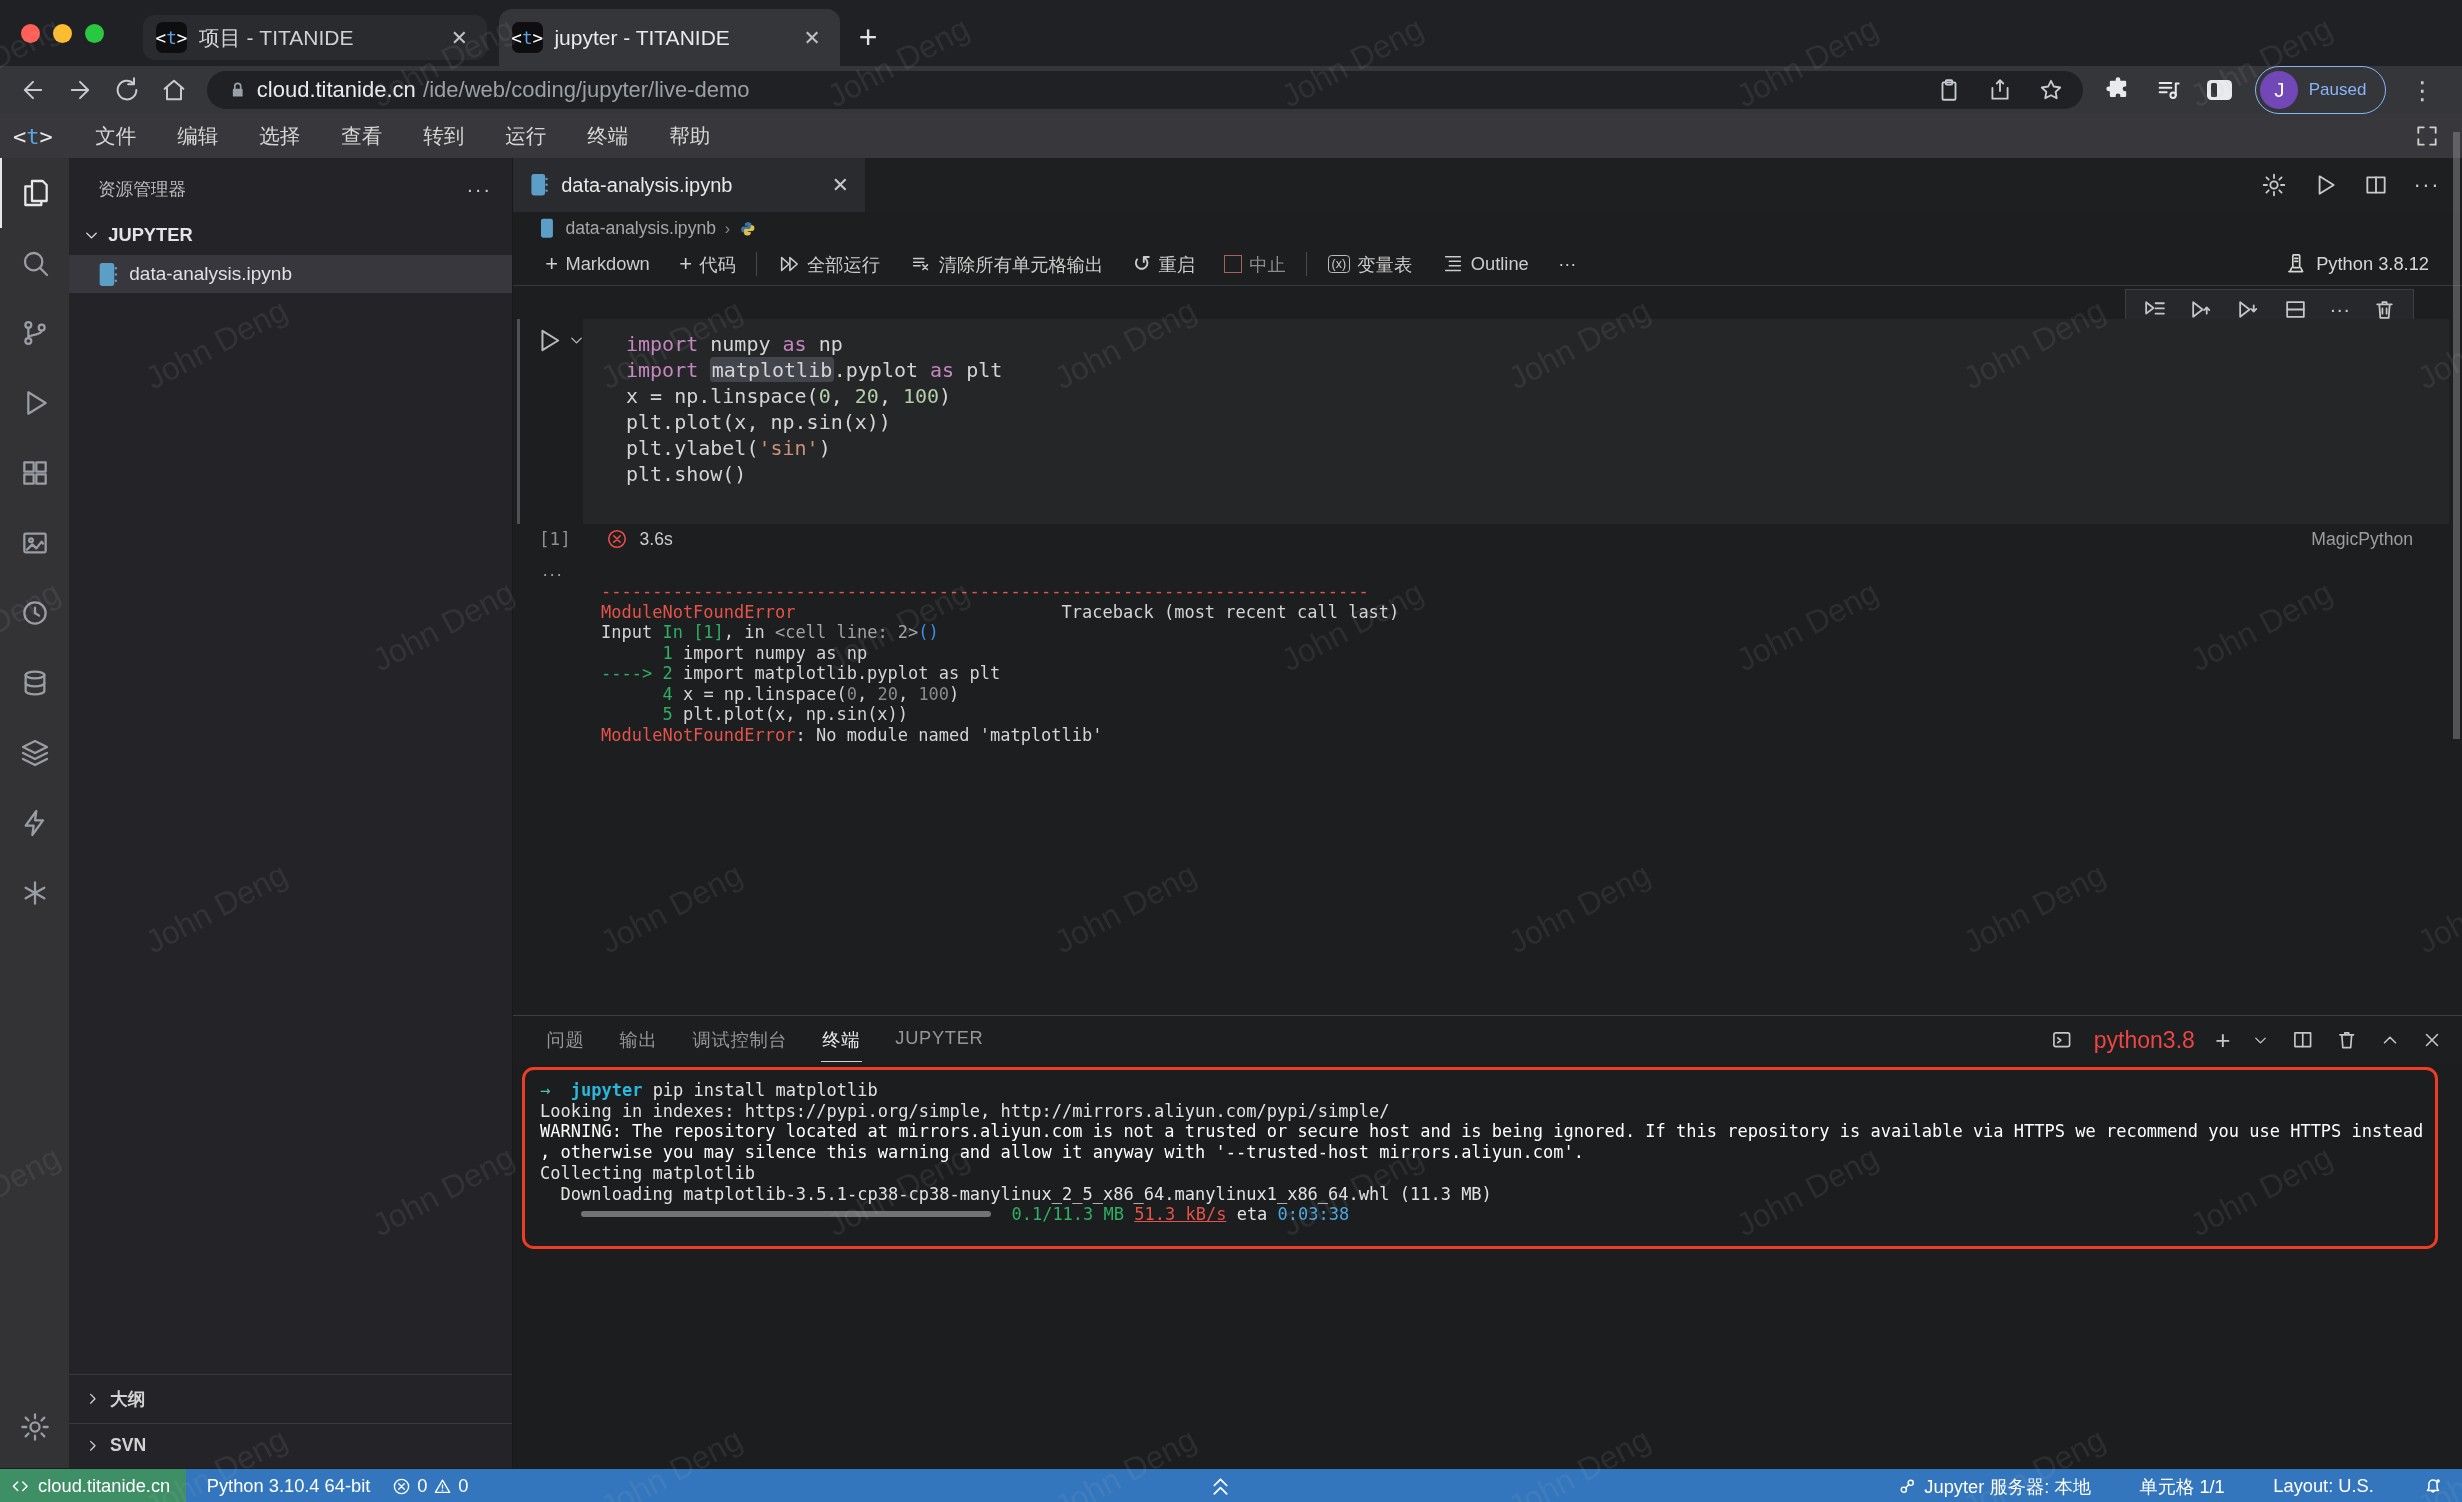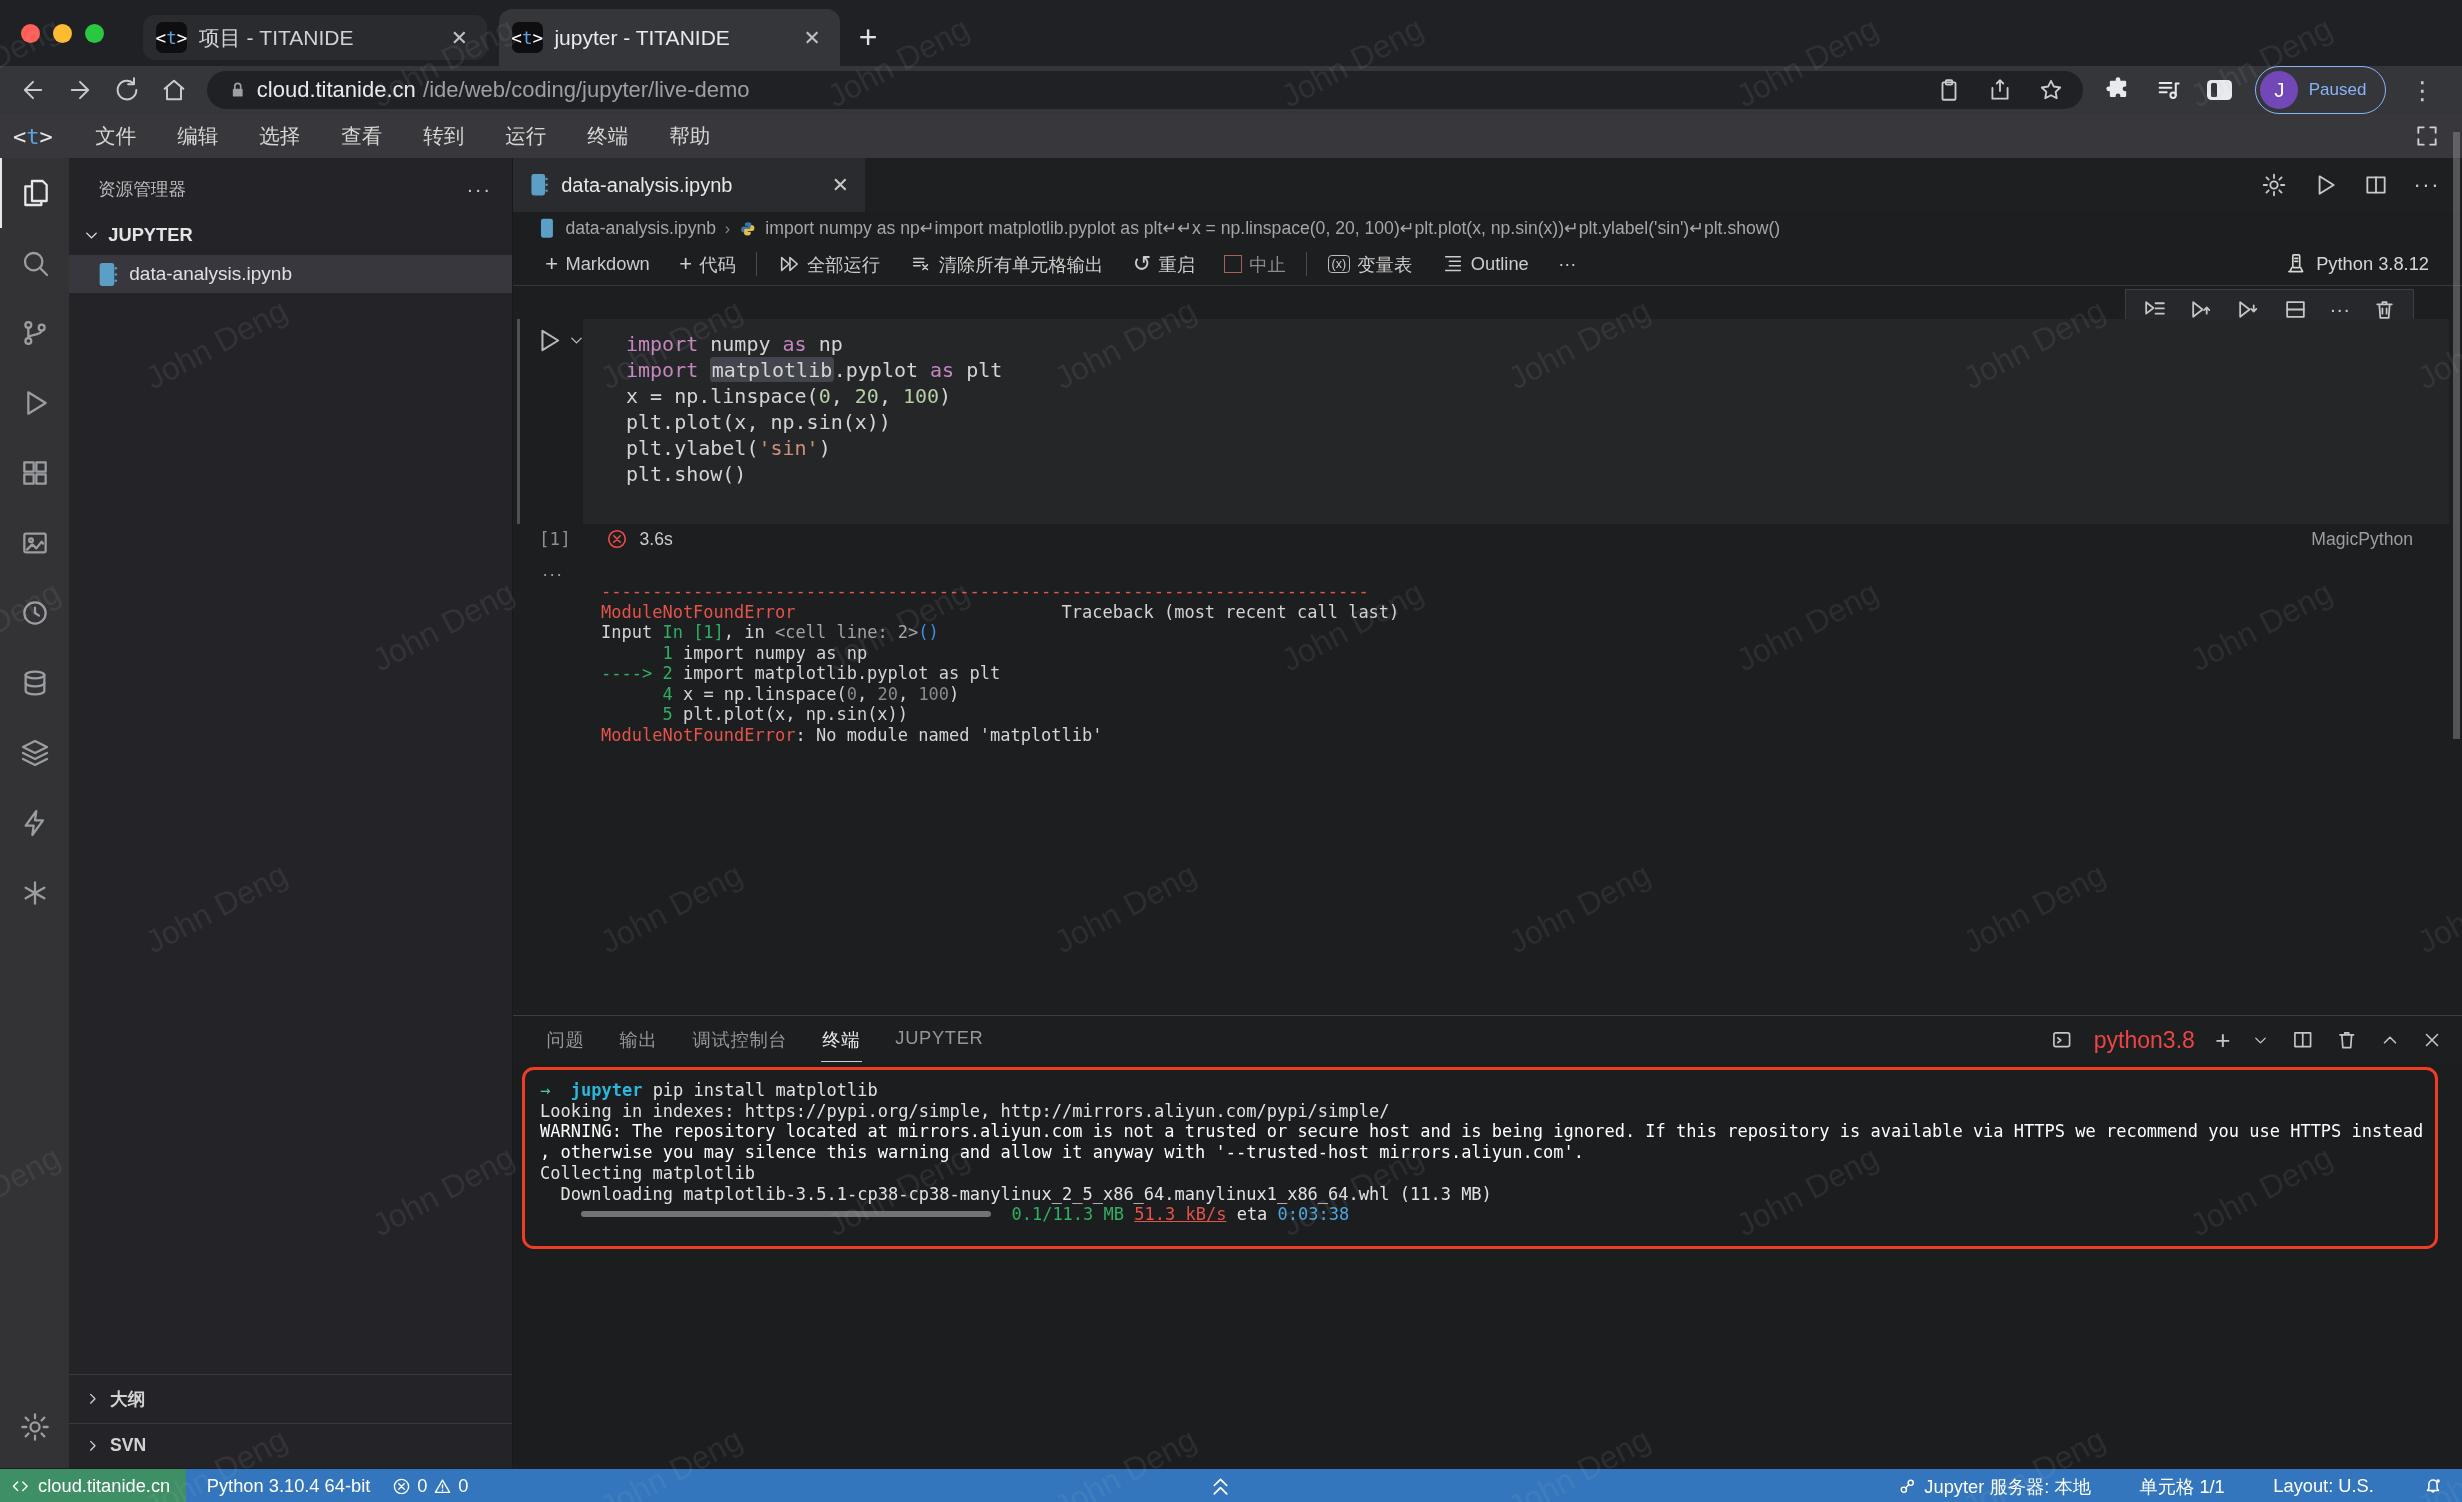--- a/index.html
+++ b/index.html
@@ -398,21 +398,20 @@
   <div id="breadcrumb">
     <svg width="17.6" height="20.5" viewBox="0 0 20 24">
         <rect x="2" y="1" width="14" height="22" rx="2.5" fill="#5b9fc7"></rect>
       </svg>
     <span>data-analysis.ipynb</span>
     <span class="crumb-sep">›</span>
     <svg width="17.6" height="17.6" viewBox="0 0 24 24">
         <path d="M12 3c-3 0-4 1.3-4 3v2h4v1H6c-1.8 0-3 1.2-3 4 0 2.8 1.2 4 3 4h2v-2.5c0-1.5 1.2-2.5 3-2.5h4c1.5 0 2-1 2-2V6c0-1.7-1-3-4-3z" fill="#3a76a8"></path>
         <path d="M12 21c3 0 4-1.3 4-3v-2h-4v-1h6c1.8 0 3-1.2 3-4 0-2.8-1.2-4-3-4h-2v2.5c0 1.5-1.2 2.5-3 2.5H9c-1.5 0-2 1-2 2v4c0 1.7 1 3 4 3z" fill="#e0c04c"></path>
       </svg>
-    <span>import numpy as np↵import matplotlib.pyplot as plt↵↵x = np.linspace(0, 20, 100)↵plt.plot(x, np.sin(x))↵plt.ylabel('sin')↵plt.show()</span>
   </div>
 
   <div id="nbtoolbar">
     <span class="nbt">
         <span class="plus">+</span>
         <span>Markdown</span>
       </span>
     <span class="nbt">
         <span class="plus">+</span>
         <span>代码</span>

